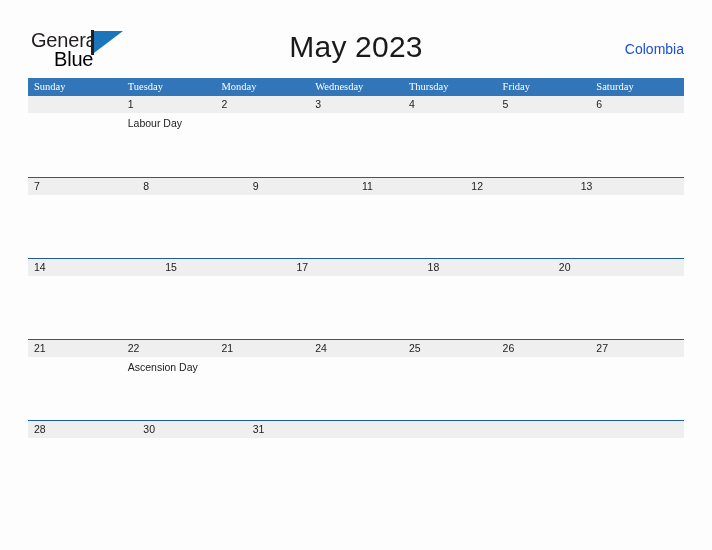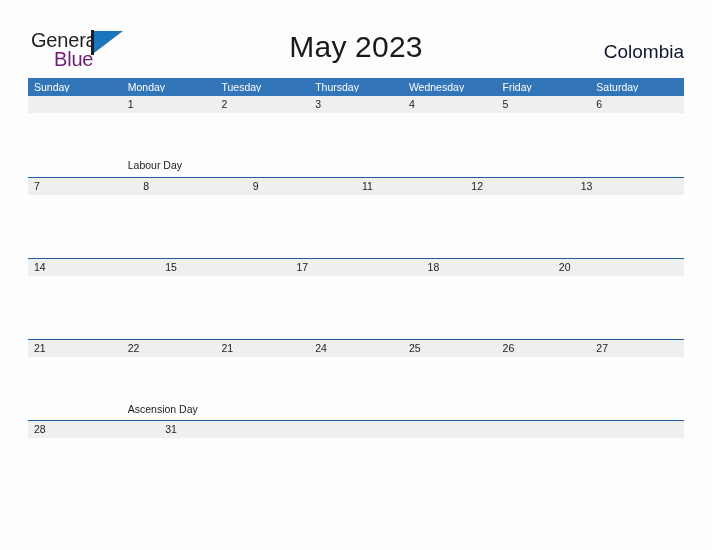--- a/index.html
+++ b/index.html
@@ -45,21 +45,21 @@
     color: #231f20;
     letter-spacing: -0.2px;
     line-height: 22px;
   }
   .logo-blue {
     position: absolute;
     left: 23px;
     top: 19px;
     font-size: 20px;
     font-weight: 400;
-    color: #701a75;
+    color: #000000;
     letter-spacing: -0.2px;
     line-height: 22px;
   }
   .logo-mark {
     position: absolute;
     left: 60px;
     top: 1px;
     width: 32px;
     height: 25px;
   }
@@ -90,23 +90,23 @@
     font-size: 30px;
     font-weight: 400;
     color: #1a1a1a;
     letter-spacing: 0.2px;
   }
 
   .region-label {
     position: absolute;
     right: 28px;
     top: 41px;
-    font-size: 19px;
-    font-weight: 400;
-    color: #0f172a;
+    font-size: 14px;
+    font-weight: 400;
+    color: #1d4ed8;
   }
 
   
   .calendar {
     position: absolute;
     left: 28px;
     top: 78px;
     width: 656px;
   }
 
@@ -119,20 +119,21 @@
   .weekday-cell {
     flex: 1 1 0;
     height: 14px;
     line-height: 18px;
     padding-left: 6px;
     font-size: 10.5px;
     color: #ffffff;
     font-weight: 400;
     white-space: nowrap;
     overflow: hidden;
+    font-family: Liberation Serif, serif;
   }
 
   .week-row {
     width: 656px;
     height: 81px;
     position: relative;
     border-top: 1.5px solid #1f5d9e;
     background: #fdfdfd;
   }
   .week-row.first { border-top: none; }
@@ -166,21 +167,20 @@
   .event-cell {
     flex: 1 1 0;
     padding-left: 6px;
     padding-top: 4px;
   }
   .event-text {
     font-size: 10.5px;
     color: #222222;
     line-height: 13px;
     white-space: nowrap;
-    margin-top: 42px;
   }
 </style>
 </head>
 <body>
 
 <div class="page">
 
   <div class="header">
 
     <div class="logo">
@@ -195,24 +195,24 @@
     <div class="month-title">May 2023</div>
 
     <div class="region-label">Colombia</div>
 
   </div>
 
   <div class="calendar">
 
     <div class="weekday-header">
       <div class="weekday-cell">Sunday</div>
+      <div class="weekday-cell">Tuesday</div>
       <div class="weekday-cell">Monday</div>
-      <div class="weekday-cell">Tuesday</div>
+      <div class="weekday-cell">Wednesday</div>
       <div class="weekday-cell">Thursday</div>
-      <div class="weekday-cell">Wednesday</div>
       <div class="weekday-cell">Friday</div>
       <div class="weekday-cell">Saturday</div>
     </div>
 
     <div class="week-row first">
       <div class="date-band">
         <div class="date-band-cell"></div>
         <div class="date-band-cell">1</div>
         <div class="date-band-cell">2</div>
         <div class="date-band-cell">3</div>
@@ -343,20 +343,21 @@
           </div>
         <div class="event-cell">
             <div class="event-text"></div>
           </div>
       </div>
     </div>
 
     <div class="week-row">
       <div class="date-band">
         <div class="date-band-cell">28</div>
+        <div class="date-band-cell">30</div>
         <div class="date-band-cell">31</div>
         <div class="date-band-cell"></div>
         <div class="date-band-cell"></div>
         <div class="date-band-cell"></div>
       </div>
       <div class="event-layer">
         <div class="event-cell">
             <div class="event-text"></div>
           </div>
         <div class="event-cell">

